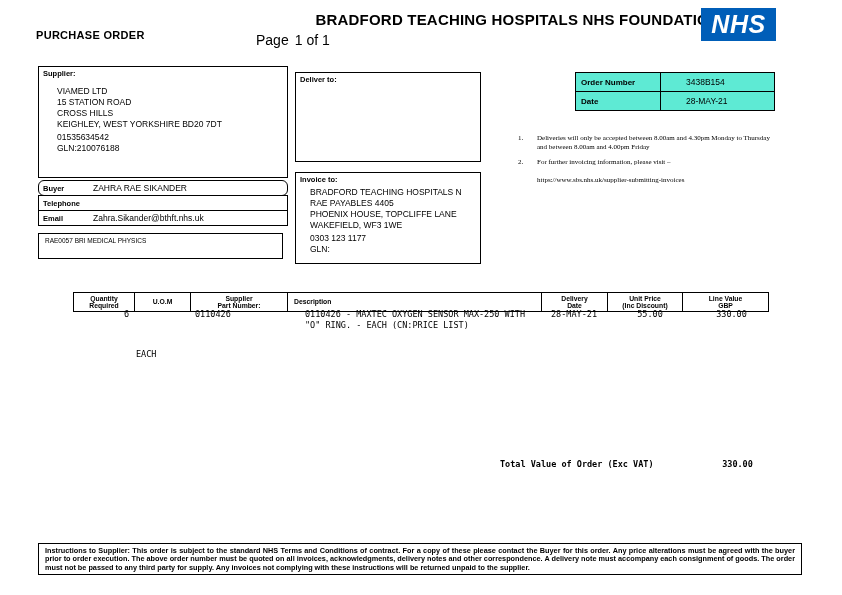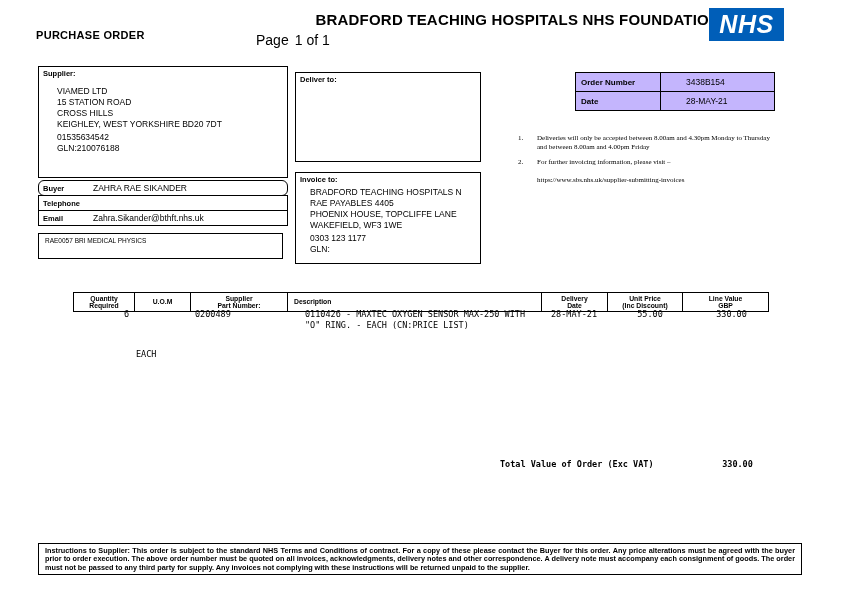--- a/index.html
+++ b/index.html
@@ -11,42 +11,42 @@
   .abs { position:absolute; }
   .box { position:absolute; border:1px solid #000; background:#fff; }
   .box-label { font-size:7.5px; font-weight:bold; padding:2px 0 0 4px; }
   .addr { font-size:8.5px; line-height:11px; }
 
   .po-title { left:36px; top:29px; font-size:11px; font-weight:bold; letter-spacing:0.3px; }
   .page-num { left:256px; top:32px; font-size:14px; }
   .page-num .val { margin-left:6px; }
   .org-title { left:285px; top:11px; width:435px; text-align:right; font-size:15px; font-weight:bold; letter-spacing:0.2px; }
   .nhs-logo { left:701px; top:8px; width:75px; height:33px; background:#005EB8;
-    display:flex; align-items:center; justify-content:center;margin-left:8px; }
+    display:flex; align-items:center; justify-content:center; }
   .nhs-logo span { color:#fff; font-weight:bold; font-style:italic; font-size:25px; letter-spacing:0.5px; }
 
   .supplier-box { left:38px; top:66px; width:250px; height:112px; }
   .supplier-box .addr { padding:8px 0 0 18px; }
   .gap-top { margin-top:2px; }
 
   .buyer-rows { left:38px; top:180px; width:250px; }
   .brow { display:flex; border:1px solid #000; height:16px; margin-top:-1px; align-items:center; background:#fff; }
   .brow:first-child { margin-top:0;border-radius:6px; }
   .brow .lab { width:54px; font-size:7.5px; font-weight:bold; padding-left:4px; }
   .brow .val { font-size:8.5px; }
 
   .cost-box { left:38px; top:233px; width:245px; height:26px; border:1px solid #000; }
   .cost-box div { font-size:6.5px; padding:3px 0 0 6px; }
 
   .deliver-box { left:295px; top:72px; width:186px; height:90px; }
   .deliver-box .addr, .invoice-box .addr { padding:3px 0 0 14px; }
   .invoice-box { left:295px; top:172px; width:186px; height:92px; }
 
   .order-table { left:575px; top:72px; width:200px; }
-  .orow { display:flex; border:1px solid #000; height:20px; margin-top:-1px; align-items:center; background:#c4b5fd; }
+  .orow { display:flex; border:1px solid #000; height:20px; margin-top:-1px; align-items:center; background:#5eead4; }
   .orow:first-child { margin-top:0; }
   .orow .lab { width:85px; font-size:8px; font-weight:bold; padding-left:5px; border-right:1px solid #000; height:100%; display:flex; align-items:center; }
   .orow .val { font-size:8.5px; padding-left:25px; }
 
   .notes { left:518px; top:134px; width:262px; font-family:"Liberation Serif", serif; font-size:7px; line-height:9px; }
   .note { display:flex; margin-bottom:6px; }
   .note .num { width:19px; flex:0 0 19px; }
   .note .txt { width:240px; }
   .note-url { margin-left:19px; margin-top:9px; }
 
@@ -167,21 +167,21 @@
 Date</div>
     <div class="th w6">Unit Price
 (Inc Discount)</div>
     <div class="th w7">Line Value
 GBP</div>
   </div>
 
   <div>
     <span class="cell c-qty">6</span>
     <span class="cell c-uom">EACH</span>
-    <span class="cell c-part">0200489</span>
+    <span class="cell c-part">0110426</span>
     <span class="cell c-desc">0110426 - MAXTEC OXYGEN SENSOR MAX-250 WITH
 "O" RING. - EACH (CN:PRICE LIST)</span>
     <span class="cell c-date">28-MAY-21</span>
     <span class="cell c-unit">55.00</span>
     <span class="cell c-line">330.00</span>
   </div>
 
   <div class="abs t-label">Total Value of Order (Exc VAT)</div>
   <div class="abs t-value">330.00</div>
 

